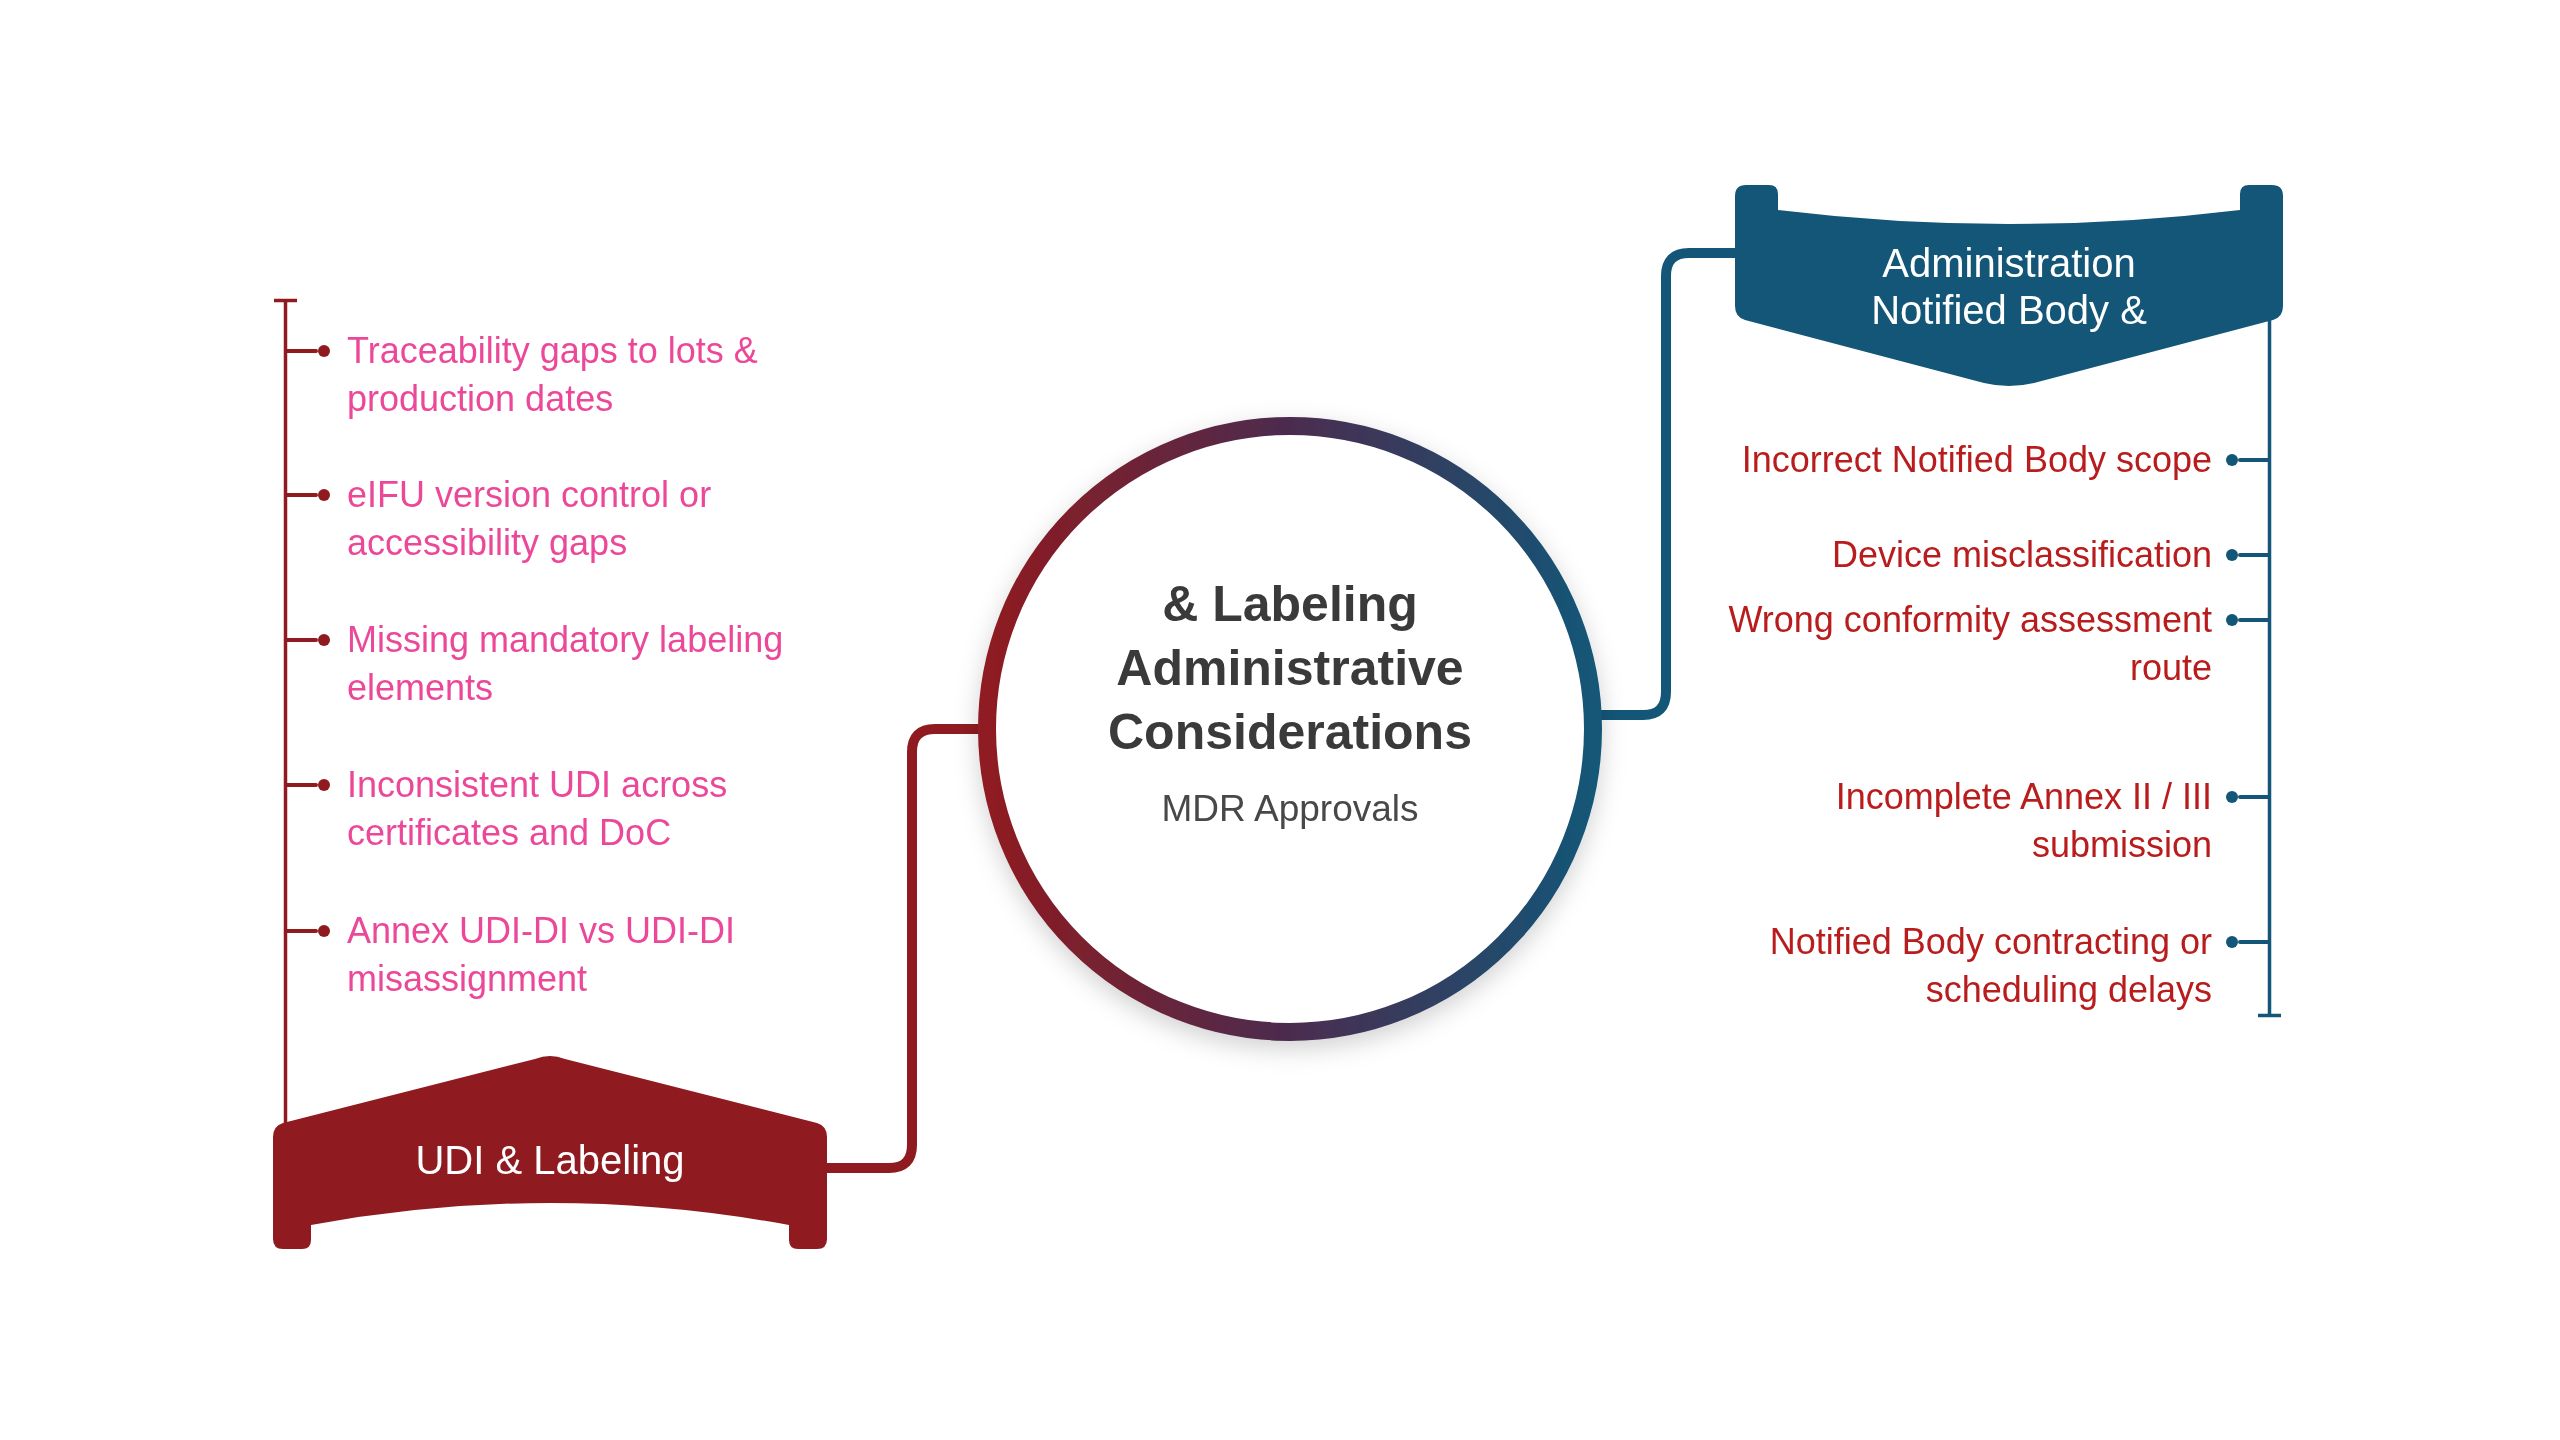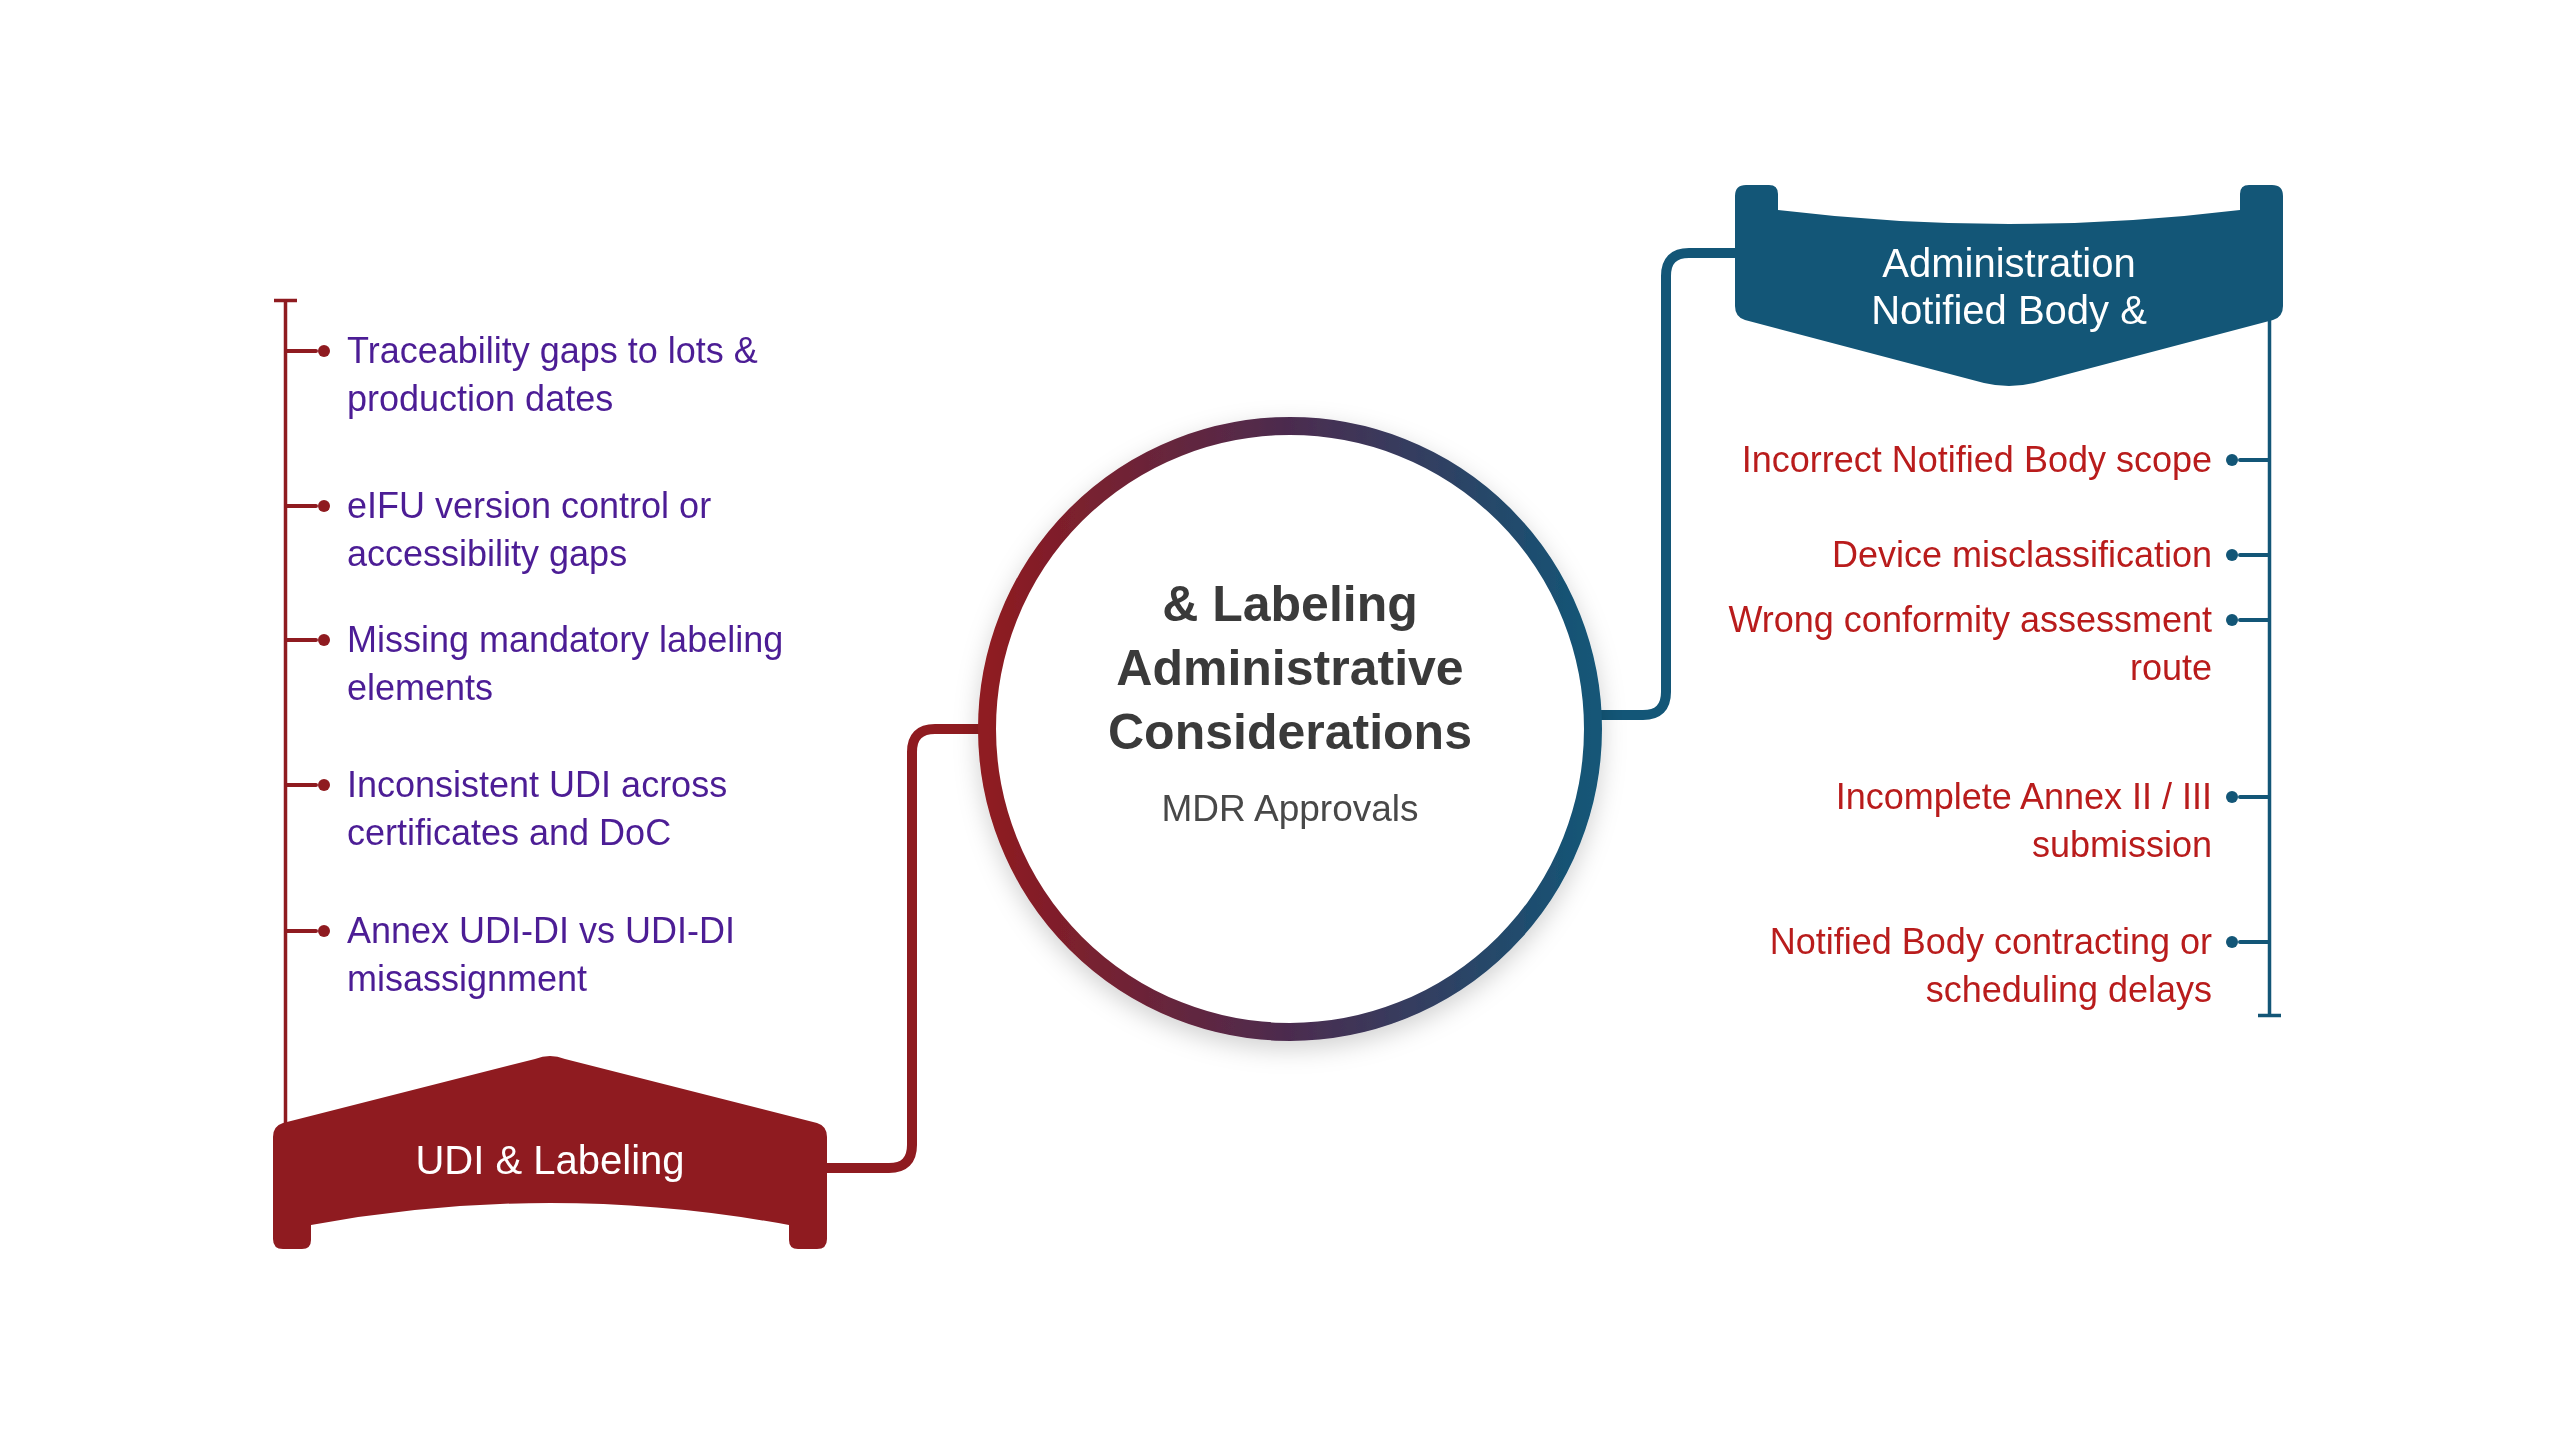--- a/index.html
+++ b/index.html
@@ -6,29 +6,29 @@
   body{width:2560px;height:1440px;background:#ffffff;font-family:"Liberation Sans",sans-serif;}
   .canvas{position:relative;width:2560px;height:1440px;background:#ffffff;overflow:hidden;}
   .decor{position:absolute;left:0;top:0;width:2560px;height:1440px;}
 
   
   .item{position:absolute;display:flex;align-items:flex-start;}
   .tick{height:4px;border-radius:2px;flex:0 0 auto;}
   .dot{width:12px;height:12px;border-radius:50%;flex:0 0 auto;}
   .l-item .tick{width:34px;margin-top:22px;background:#8f1b20;}
   .l-item .dot{background:#8f1b20;margin-top:18px;}
-  .l-item .txt{margin-left:17px;width:470px;font-size:36px;line-height:48px;color:#4c1d95;}
+  .l-item .txt{margin-left:17px;width:470px;font-size:36px;line-height:48px;color:#ec4899;}
   .r-item .txt{width:560px;text-align:right;font-size:36px;line-height:48px;color:#b91c1c;}
   .r-item .dot{background:#135677;margin-top:18px;margin-left:14px;}
   .r-item .tick{width:32px;margin-top:22px;background:#135677;}
 
   
   .l-item{left:284px;}
   .r-item{right:290px;}
-  #li0{top:327px;} #li1{top:482px;} #li2{top:616px;} #li3{top:761px;} #li4{top:907px;}
+  #li0{top:327px;} #li1{top:471px;} #li2{top:616px;} #li3{top:761px;} #li4{top:907px;}
   #ri0{top:436px;} #ri1{top:531px;} #ri2{top:596px;} #ri3{top:773px;} #ri4{top:918px;}
 
   
   .center-text{position:absolute;left:955px;top:572px;width:670px;text-align:center;}
   .center-title span{display:block;font-weight:bold;font-size:50px;line-height:64px;color:#3a3a3a;}
   .center-sub{margin-top:20px;}
   .center-sub span{display:block;font-size:37px;line-height:49px;color:#484848;}
 
   
   .ribbon-label{position:absolute;color:#ffffff;text-align:center;font-size:40px;}

